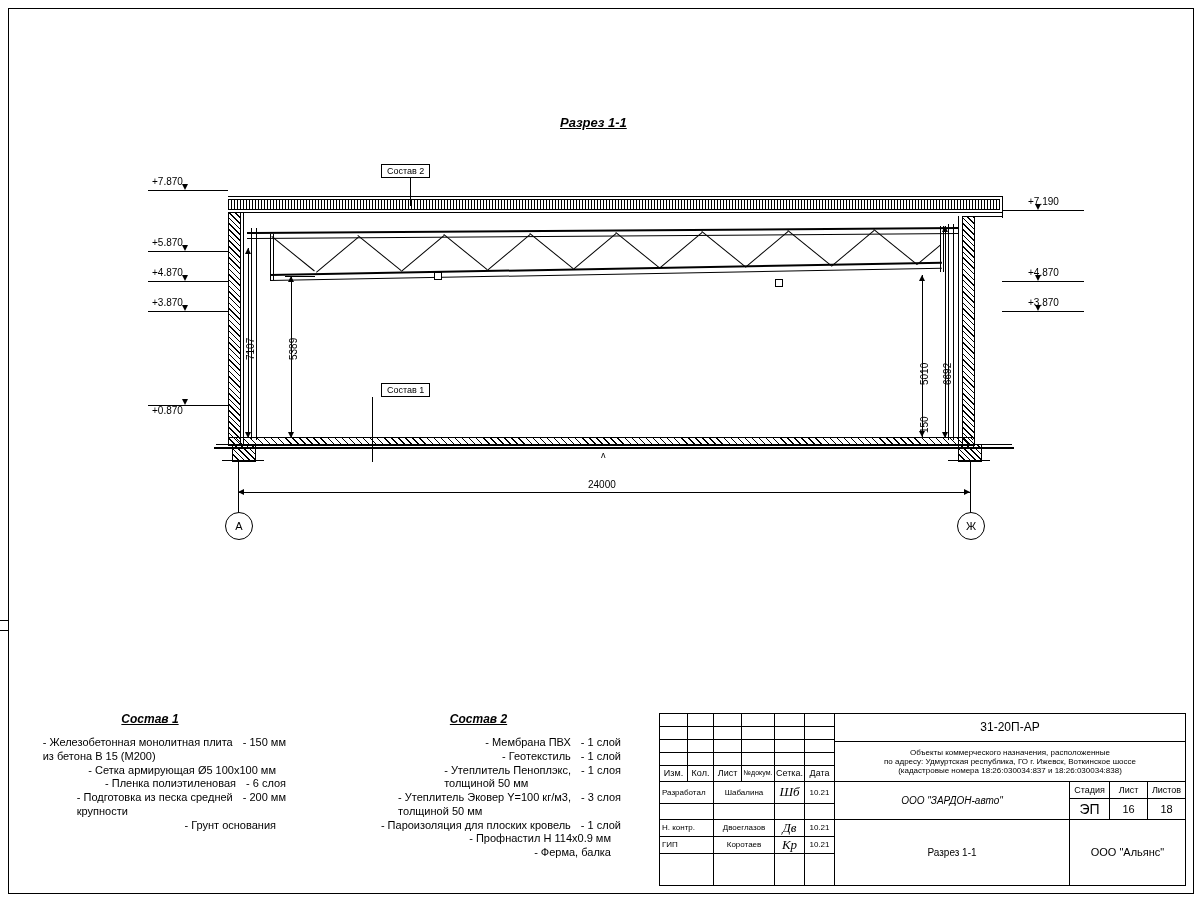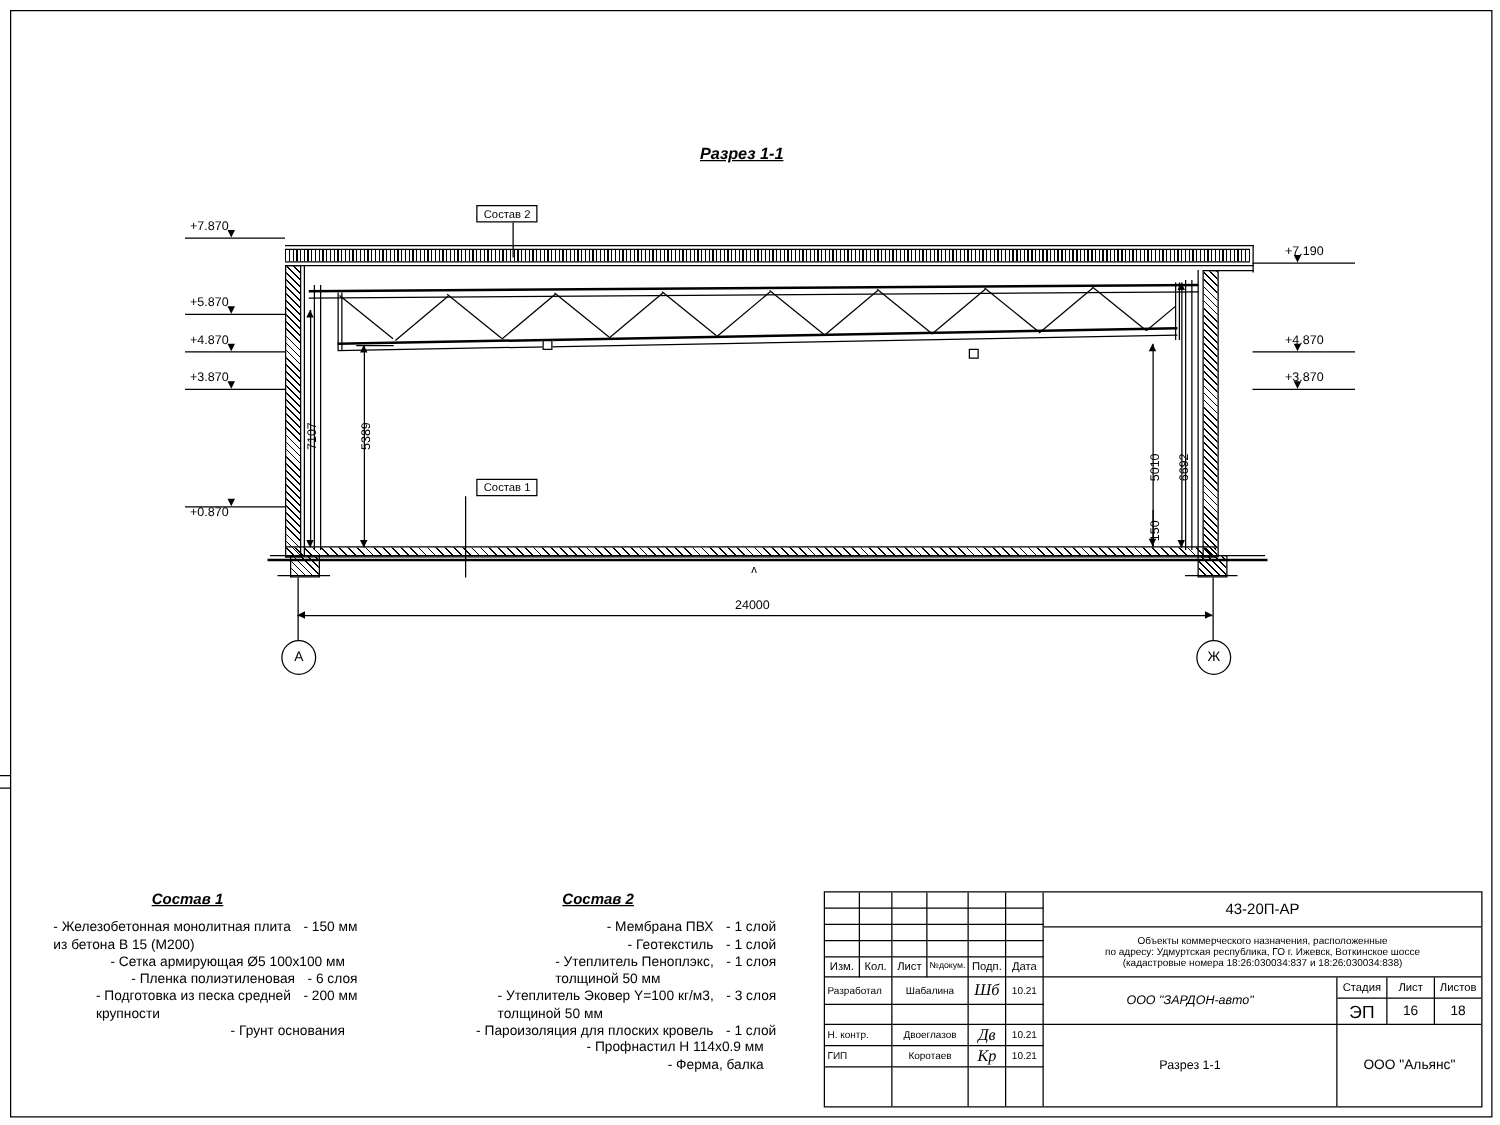--- a/index.html
+++ b/index.html
@@ -302,21 +302,21 @@
     <div class="cell" style="left:28px;top:39px;width:26px;height:13px;"></div>
     <div class="cell" style="left:54px;top:39px;width:28px;height:13px;"></div>
     <div class="cell" style="left:82px;top:39px;width:33px;height:13px;"></div>
     <div class="cell" style="left:115px;top:39px;width:30px;height:13px;"></div>
     <div class="cell" style="left:145px;top:39px;width:30px;height:13px;"></div>
 
     <div class="cell" style="left:0;top:52px;width:28px;height:16px;">Изм.</div>
     <div class="cell" style="left:28px;top:52px;width:26px;height:16px;">Кол.</div>
     <div class="cell" style="left:54px;top:52px;width:28px;height:16px;">Лист</div>
     <div class="cell" style="left:82px;top:52px;width:33px;height:16px;font-size:7px;">№докум.</div>
-    <div class="cell" style="left:115px;top:52px;width:30px;height:16px;">Подп.</div>
+    <div class="cell" style="left:115px;top:52px;width:30px;height:16px;">Сетка.</div>
     <div class="cell" style="left:145px;top:52px;width:30px;height:16px;">Дата</div>
 
     <div class="cell" style="left:0;top:68px;width:54px;height:22px;font-size:8px;justify-content:flex-start;padding-left:2px;">Разработал</div>
     <div class="cell" style="left:54px;top:68px;width:61px;height:22px;font-size:8px;">Шабалина</div>
     <div class="cell sig" style="left:115px;top:68px;width:30px;height:22px;">Шб</div>
     <div class="cell" style="left:145px;top:68px;width:30px;height:22px;font-size:8px;">10.21</div>
 
     <div class="cell" style="left:0;top:90px;width:54px;height:16px;"></div>
     <div class="cell" style="left:54px;top:90px;width:61px;height:16px;"></div>
     <div class="cell" style="left:115px;top:90px;width:30px;height:16px;"></div>
@@ -330,21 +330,21 @@
     <div class="cell" style="left:0;top:123px;width:54px;height:17px;font-size:8px;justify-content:flex-start;padding-left:2px;">ГИП</div>
     <div class="cell" style="left:54px;top:123px;width:61px;height:17px;font-size:8px;">Коротаев</div>
     <div class="cell sig" style="left:115px;top:123px;width:30px;height:17px;">Кр</div>
     <div class="cell" style="left:145px;top:123px;width:30px;height:17px;font-size:8px;">10.21</div>
 
     <div class="cell nb-b" style="left:0;top:140px;width:54px;height:31px;"></div>
     <div class="cell nb-b" style="left:54px;top:140px;width:61px;height:31px;"></div>
     <div class="cell nb-b" style="left:115px;top:140px;width:30px;height:31px;"></div>
     <div class="cell nb-b" style="left:145px;top:140px;width:30px;height:31px;"></div>
 
-    <div class="cell nb-r" style="left:175px;top:0;width:350px;height:28px;font-size:12px;">43-20П-АР</div>
+    <div class="cell nb-r" style="left:175px;top:0;width:350px;height:28px;font-size:12px;">31-20П-АР</div>
 
     <div class="cell nb-r" style="left:175px;top:28px;width:350px;height:40px;flex-direction:column;font-size:8px;">
       <span>Объекты коммерческого назначения, расположенные</span>
       <span>по адресу: Удмуртская республика, ГО г. Ижевск, Воткинское шоссе</span>
       <span>(кадастровые номера 18:26:030034:837 и 18:26:030034:838)</span>
     </div>
 
     <div class="cell" style="left:175px;top:68px;width:235px;height:38px;font-size:10px;font-style:italic;">ООО "ЗАРДОН-авто"</div>
 
     <div class="cell" style="left:410px;top:68px;width:40px;height:17px;font-size:9px;">Стадия</div>

